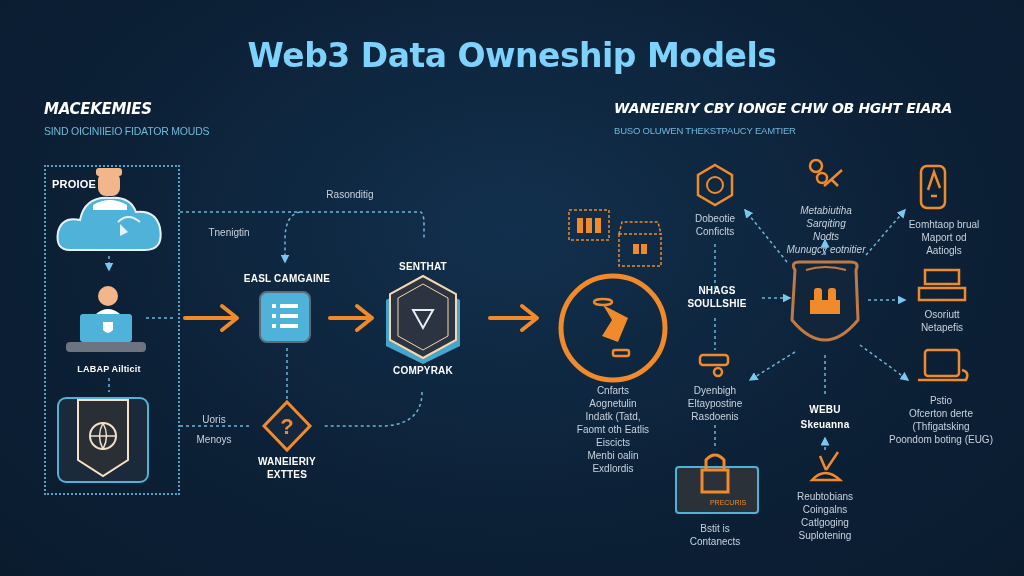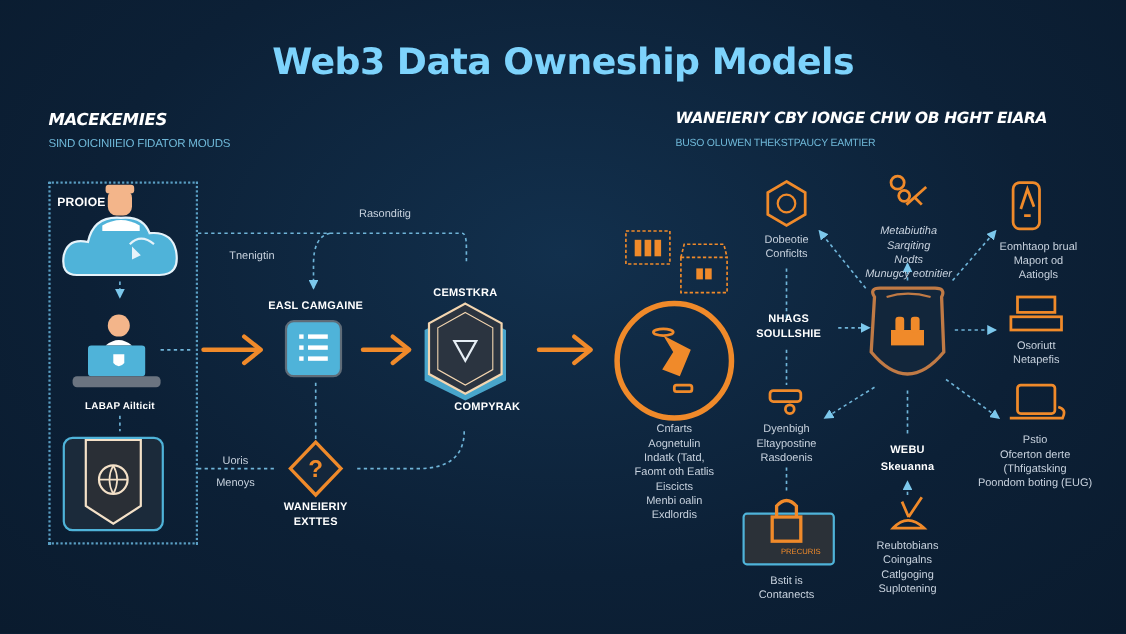--- a/index.html
+++ b/index.html
@@ -182,22 +182,22 @@
   </g>
   <g stroke="#f08a2a" stroke-width="2.5" fill="none">
     <path d="M812,480 Q825,466 840,480 Z"></path>
     <path d="M826,470 L820,456 M826,470 L838,452"></path>
   </g>
 </svg>
 
 <div class="lblb" style="left:52px;top:178px;text-align:left;font-size:11px;">PROIOE</div>
 <div class="lblb" style="left:62px;top:363px;width:94px;font-size:9px;">LABAP Ailticit</div>
 <div class="lblb" style="left:232px;top:272px;width:110px;font-size:10px;">EASL CAMGAINE</div>
-<div class="lblb" style="left:378px;top:260px;width:90px;">CEMSTKRA</div>
-<div class="lblb" style="left:398px;top:364px;width:90px;">COMPYRAK</div>
+<div class="lblb" style="left:378px;top:260px;width:90px;">SENTHAT</div>
+<div class="lblb" style="left:378px;top:364px;width:90px;">COMPYRAK</div>
 <div class="lblb" style="left:242px;top:455px;width:90px;">WANEIERIY
 EXTTES</div>
 <div class="lbl" style="left:305px;top:188px;width:90px;">Rasonditig</div>
 <div class="lbl" style="left:194px;top:226px;width:70px;">Tnenigtin</div>
 <div class="lbl" style="left:184px;top:410px;width:60px;line-height:20px;">Uoris
 Menoys</div>
 
 <div class="lbl" style="left:555px;top:384px;width:116px;">Cnfarts
 Aognetulin
 Indatk (Tatd,

